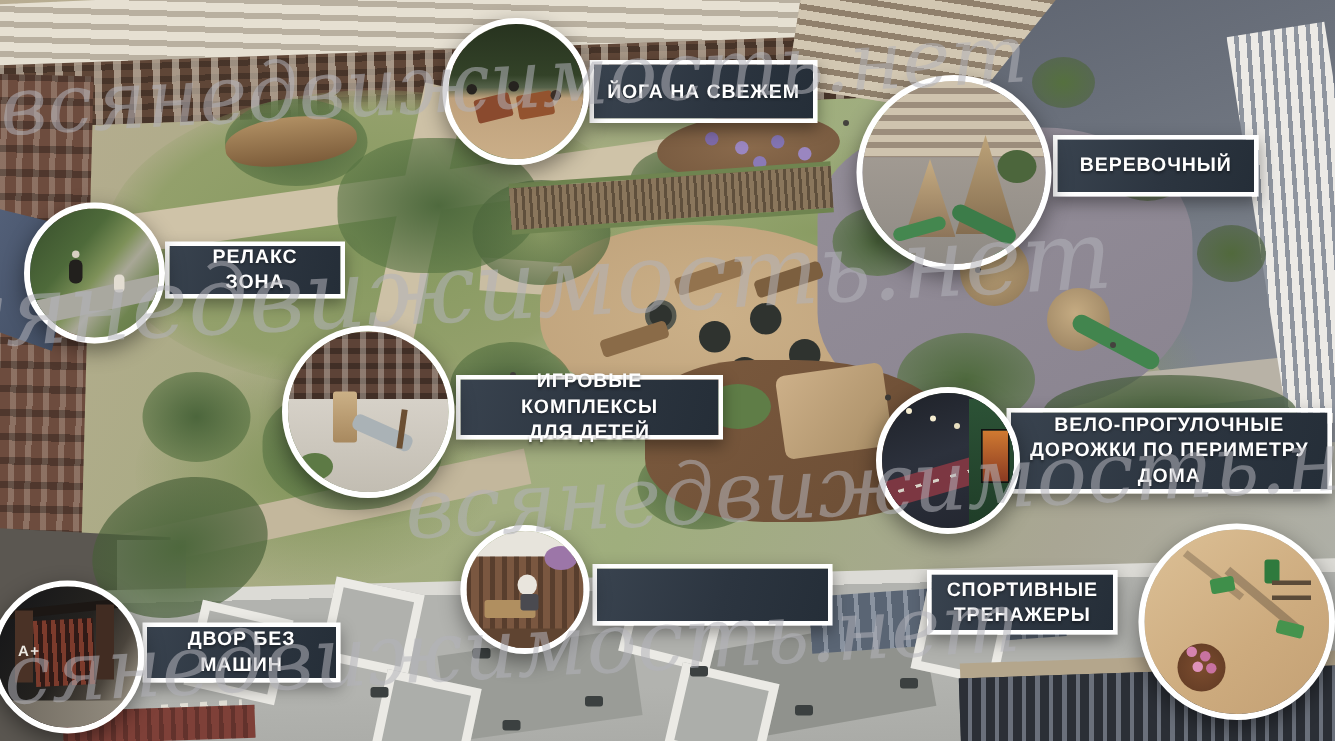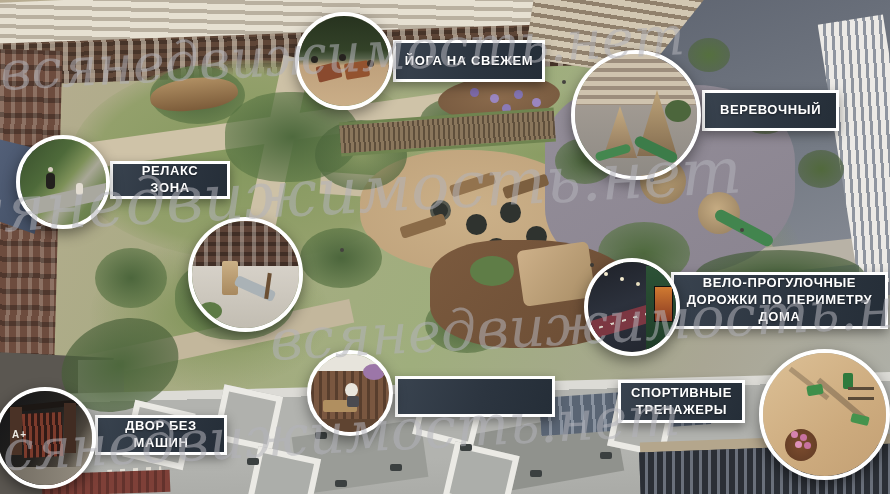--- a/index.html
+++ b/index.html
@@ -217,20 +217,24 @@
   <div class="label" style="left:393px;top:40px;width:152px;height:42px;">
     <span>ЙОГА НА СВЕЖЕМ</span>
   </div>
   <div class="label" style="left:702px;top:90px;width:137px;height:41px;">
     <span>ВЕРЕВОЧНЫЙ</span>
   </div>
   <div class="label" style="left:110px;top:161px;width:120px;height:38px;">
     <span>РЕЛАКС</span>
     <span>ЗОНА</span>
   </div>
+  <div class="label" style="left:304px;top:250px;width:178px;height:43px;">
+    <span>ИГРОВЫЕ КОМПЛЕКСЫ</span>
+    <span>ДЛЯ ДЕТЕЙ</span>
+  </div>
   <div class="label" style="left:671px;top:272px;width:217px;height:57px;">
     <span>ВЕЛО-ПРОГУЛОЧНЫЕ</span>
     <span>ДОРОЖКИ ПО ПЕРИМЕТРУ</span>
     <span>ДОМА</span>
   </div>
   <div class="label" style="left:395px;top:376px;width:160px;height:41px;">
   </div>
   <div class="label" style="left:95px;top:415px;width:132px;height:40px;">
     <span>ДВОР БЕЗ</span>
     <span>МАШИН</span>

